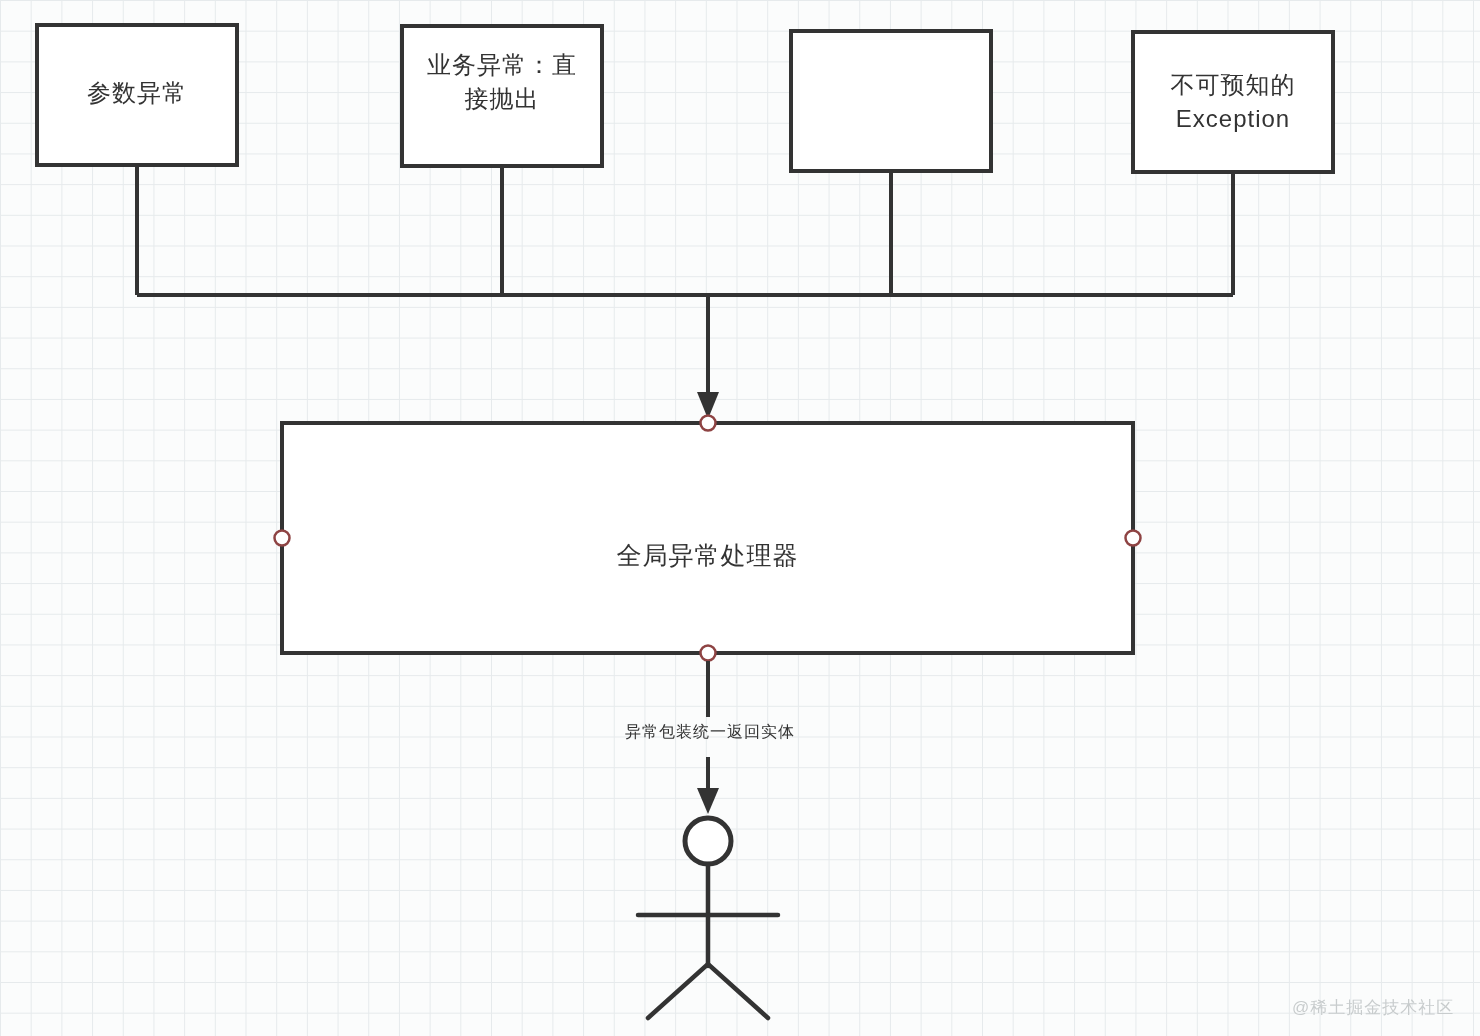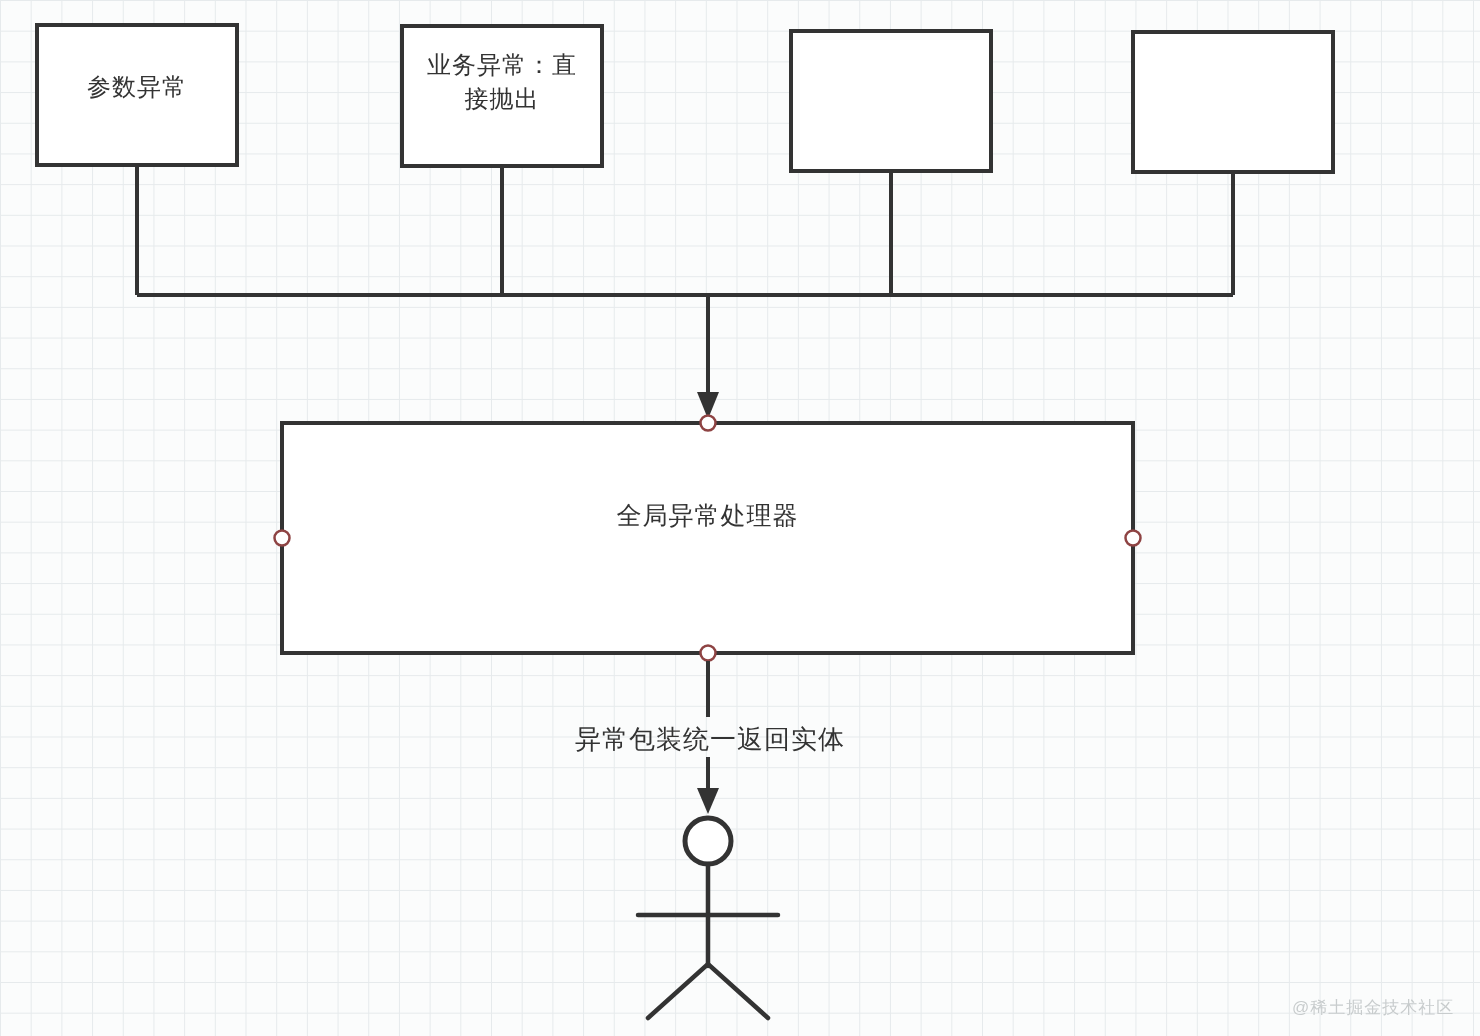--- a/index.html
+++ b/index.html
@@ -36,21 +36,21 @@
     position:absolute;
     display:flex;align-items:center;justify-content:center;
     text-align:center;white-space:pre-line;
     font-size:24px;line-height:1.4;color:var(--text);
     letter-spacing:1px;
   }
   .node-label.big{font-size:25px;}
   .edge-label{
     position:absolute;left:710px;top:722px;
     transform:translateX(-50%);
-    font-size:26px;color:var(--text);letter-spacing:1px;
+    font-size:16px;color:var(--text);letter-spacing:1px;
     white-space:nowrap;
   }
   .watermark{
     position:absolute;left:1292px;top:996px;
     font-size:17px;color:var(--watermark);
     white-space:nowrap;letter-spacing:1px;text-align:center;
   }
 </style>
 </head>
 <body>
@@ -78,26 +78,28 @@
     <polygon class="arrow" points="708,814 697,788 719,788"></polygon>
 
     <g>
       <circle class="actor-head" cx="708" cy="841" r="23"></circle>
       <path class="actor" d="M708,864 L708,966"></path>
       <path class="actor" d="M638,915 L778,915"></path>
       <path class="actor" d="M648,1018 L708,964 L768,1018"></path>
     </g>
   </svg>
 
-  <div class="node-label" style="left:37px;top:17px;width:200px;height:140px;">参数异常</div>
+  <div class="node-label" style="left:37px;top:25px;width:200px;height:140px;font-family:Liberation Mono, monospace;">参数异常</div>
 
   <div class="node-label" style="left:402px;top:12px;width:200px;height:140px;">业务异常：直
 接抛出</div>
 
 
+  <div class="node-label" style="left:1133px;top:32px;width:200px;height:140px;">不可预知的
+Exception</div>
 
-  <div class="node-label big" style="left:282px;top:400px;width:851px;height:230px;">全局异常处理器</div>
+  <div class="node-label big" style="left:282px;top:440px;width:851px;height:230px;">全局异常处理器</div>
 
   <div class="edge-label">异常包装统一返回实体</div>
 
   <div class="watermark">@稀土掘金技术社区</div>
 
 </div>
 
 </body></html>

